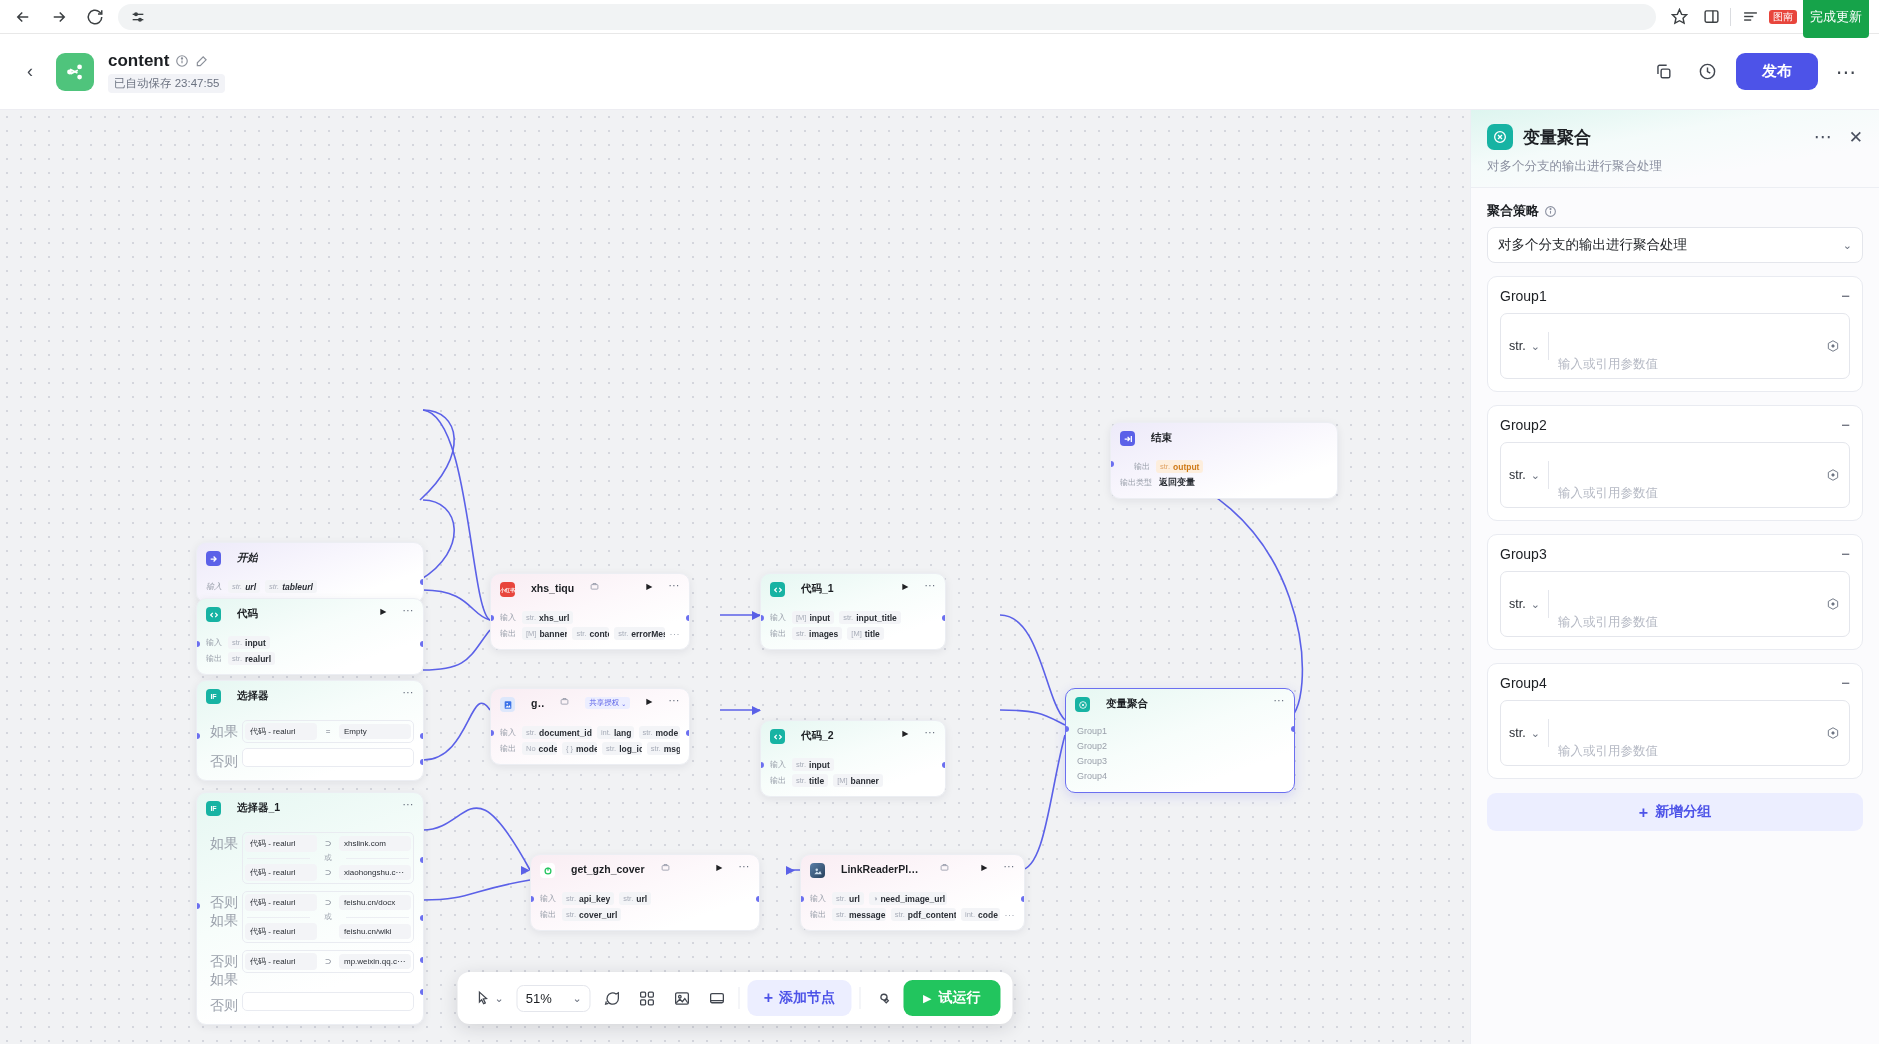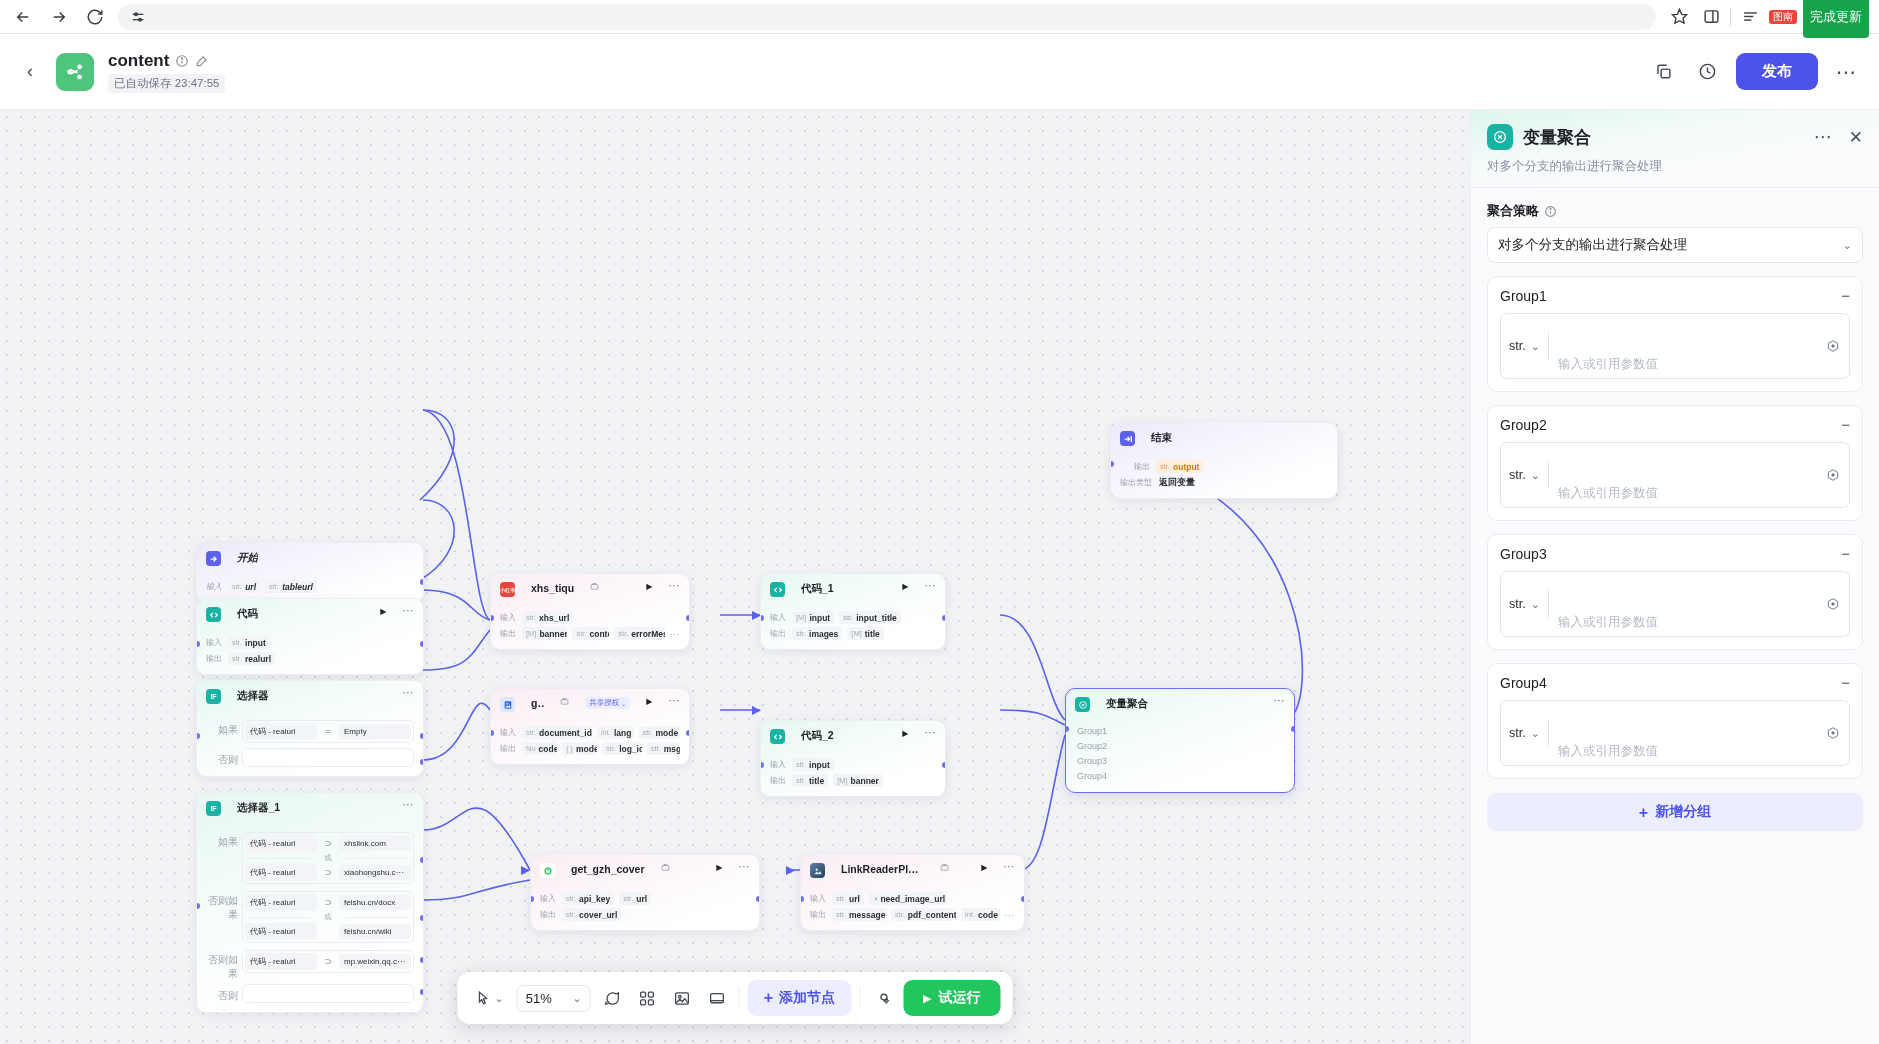--- a/index.html
+++ b/index.html
@@ -80,21 +80,21 @@
 
   
   .cond-group{border:1px solid #e9ebf1;border-radius:5px;padding:2px;margin:2px 0;}
   .cond-row{display:flex;align-items:center;gap:3px;}
   .cond-pill{background:#f3f4f7;border-radius:4px;padding:3px 5px;font-size:8px;color:#2a2e35;white-space:nowrap;overflow:hidden;text-overflow:ellipsis;}
   .cond-op{width:16px;text-align:center;font-size:8px;color:#6b7280;flex:0 0 auto;}
   .cond-or{text-align:center;font-size:7.5px;color:#9aa0ab;padding:1px 0;position:relative;}
   .cond-or::before,.cond-or::after{content:"";position:absolute;top:50%;width:38%;height:1px;background:#eceef3;}
   .cond-or::before{left:2px;} .cond-or::after{right:2px;}
   .sel-line{display:flex;align-items:flex-start;gap:4px;margin-top:3px;}
-  .sel-label{font-size:10px;color:#9aa0ab;width:32px;flex:0 0 auto;padding-top:5px;text-align:right;}
+  .sel-label{font-size:14px;color:#9aa0ab;width:32px;flex:0 0 auto;padding-top:5px;text-align:right;}
   .sel-field{flex:1;min-width:0;}
   .empty-box{border:1px solid #e9ebf1;border-radius:5px;height:19px;background:#fff;}
 
   .grp-row{font-size:9px;color:#9aa0ab;padding:2.5px 0 2.5px 2px;}
 
   
   .toolbar{position:absolute;left:50%;transform:translateX(-50%);bottom:20px;
     display:flex;align-items:center;gap:8px;background:#fff;border-radius:12px;
     box-shadow:0 4px 18px rgba(28,31,45,.14);padding:8px 12px;}
   .tb-item{display:flex;align-items:center;gap:3px;color:#41464f;padding:4px 5px;border-radius:6px;cursor:pointer;}

